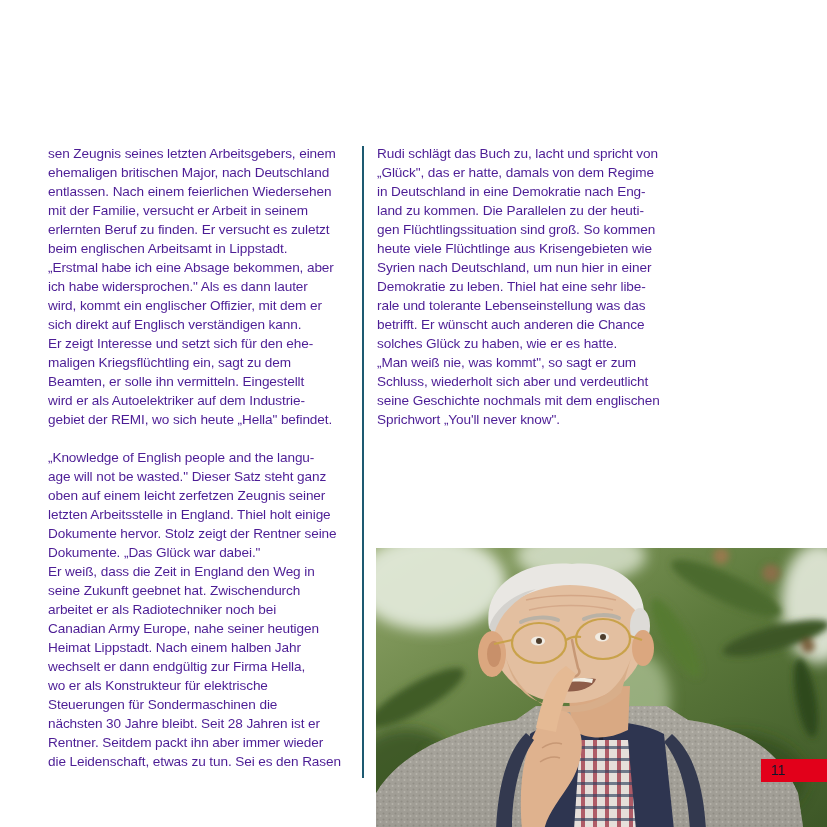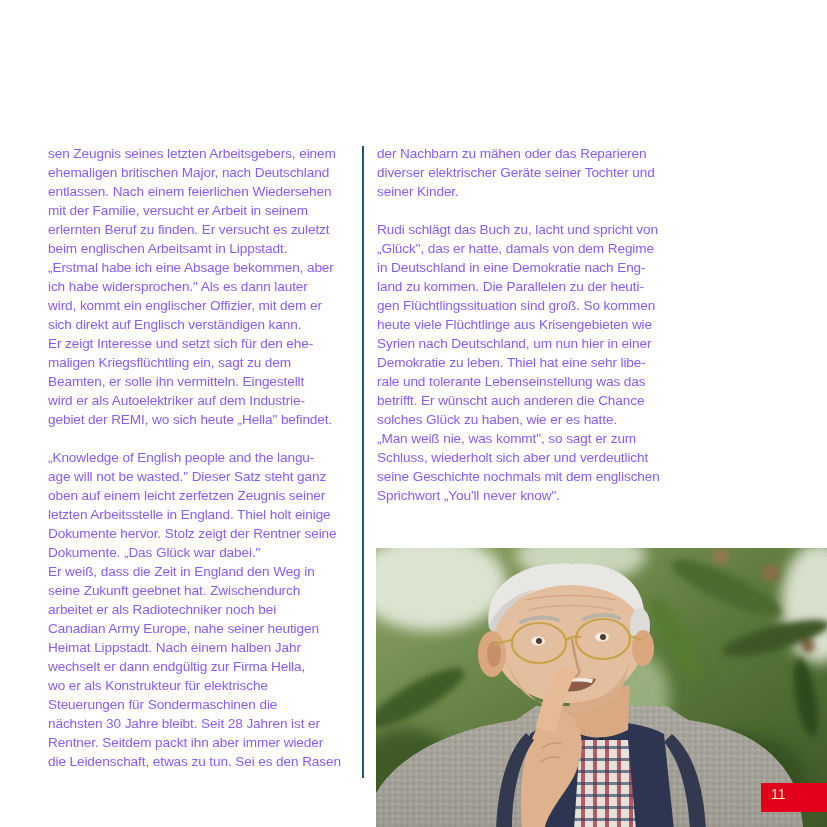--- a/index.html
+++ b/index.html
@@ -13,38 +13,38 @@
   
   .logo{position:absolute;left:696px;top:50px;width:86px;height:62px;}
   
   .divider{
     position:absolute;left:362px;top:146px;width:2px;height:632px;
     background:#1d5a71;
   }
   
   .col{
     position:absolute;top:144px;
-    font-size:13.6px;line-height:19px;color:#8b5cf6;
+    font-size:13.6px;line-height:19px;color:#4c1d95;
     letter-spacing:-0.1px;
   }
   .col p{margin:0 0 19px 0;white-space:pre-line;}
   .col-left{left:48px;width:314px;}
   .col-right{left:377px;width:322px;}
   
   .photo{
     position:absolute;left:376px;top:548px;width:451px;height:279px;
     overflow:hidden;background:#58703d;
   }
   .photo svg{display:block;width:100%;height:100%;}
   
   .page-badge{
-    position:absolute;left:761px;top:759px;width:66px;height:29px;
-    background:#e2001a;color:#fef9c3;
+    position:absolute;left:761px;top:759px;width:66px;height:23px;
+    background:#e2001a;color:#0f172a;
     font-size:14px;line-height:23px;
-    padding-left:10px;box-sizing:border-box;margin-top:24px;
+    padding-left:10px;box-sizing:border-box;
   }
 </style>
 </head>
 <body>
 
 <div class="page">
 
 
   <div class="divider"></div>
 
@@ -77,23 +77,20 @@
 Heimat Lippstadt. Nach einem halben Jahr
 wechselt er dann endgültig zur Firma Hella,
 wo er als Konstrukteur für elektrische
 Steuerungen für Sondermaschinen die
 nächsten 30 Jahre bleibt. Seit 28 Jahren ist er
 Rentner. Seitdem packt ihn aber immer wieder
 die Leidenschaft, etwas zu tun. Sei es den Rasen</p>
   </div>
 
   <div class="col col-right">
-    <p>der Nachbarn zu mähen oder das Reparieren
-diverser elektrischer Geräte seiner Tochter und
-seiner Kinder.</p>
     <p>Rudi schlägt das Buch zu, lacht und spricht von
 „Glück", das er hatte, damals von dem Regime
 in Deutschland in eine Demokratie nach Eng-
 land zu kommen. Die Parallelen zu der heuti-
 gen Flüchtlingssituation sind groß. So kommen
 heute viele Flüchtlinge aus Krisengebieten wie
 Syrien nach Deutschland, um nun hier in einer
 Demokratie zu leben. Thiel hat eine sehr libe-
 rale und tolerante Lebenseinstellung was das
 betrifft. Er wünscht auch anderen die Chance

